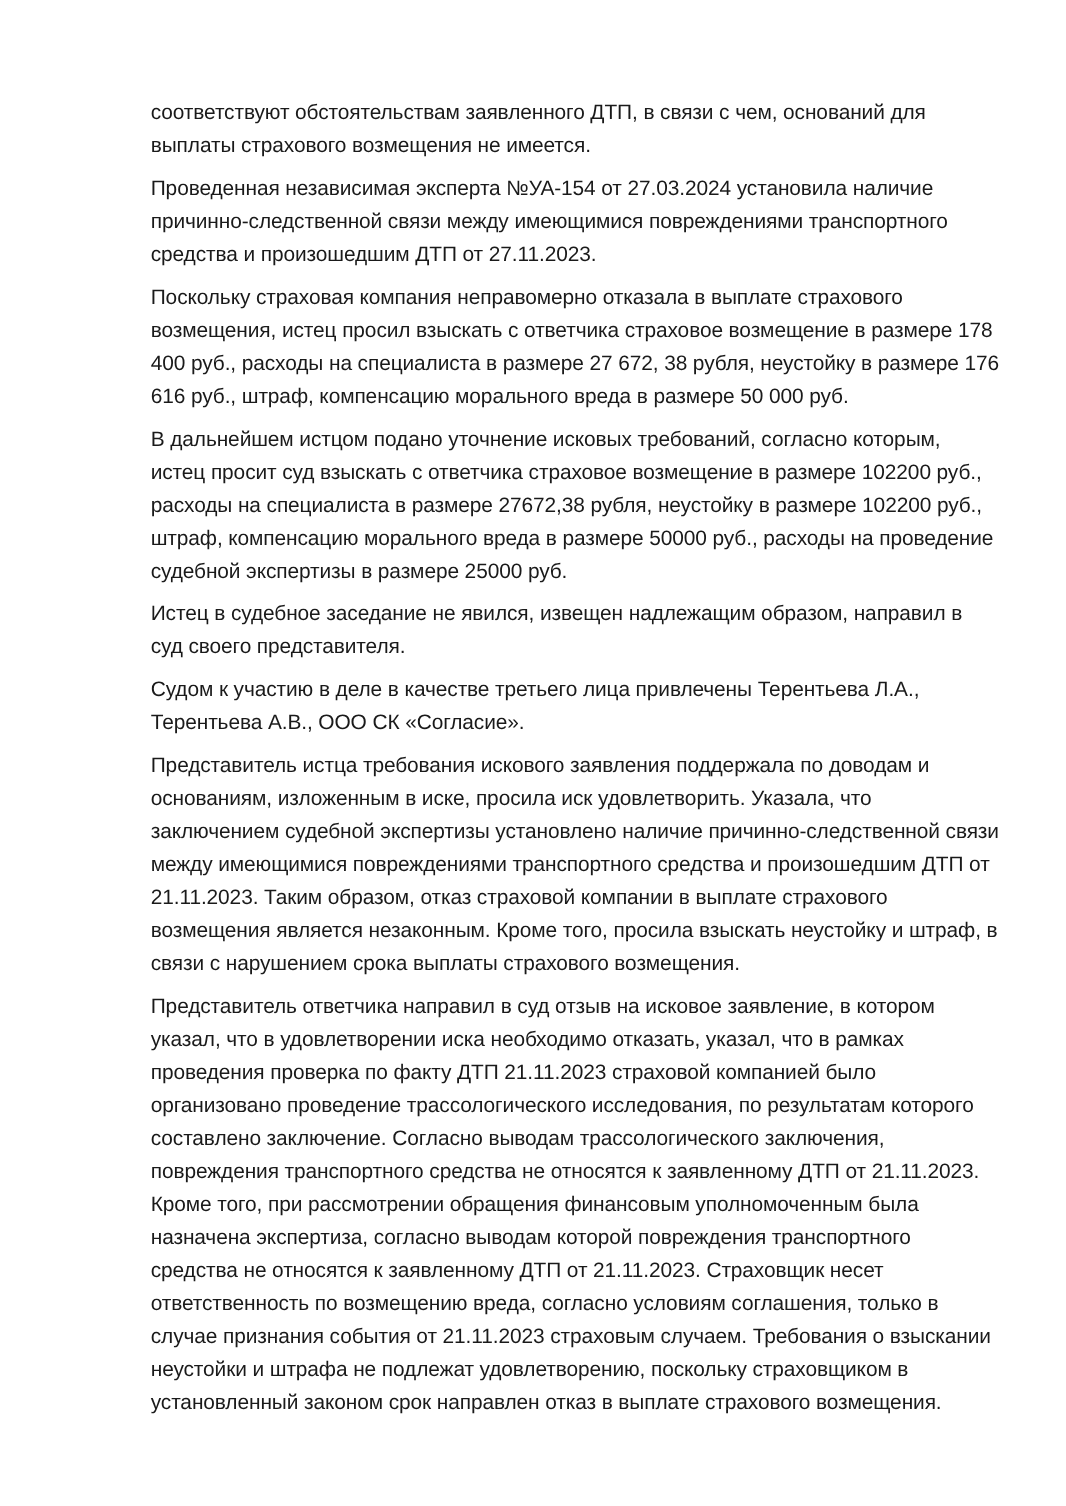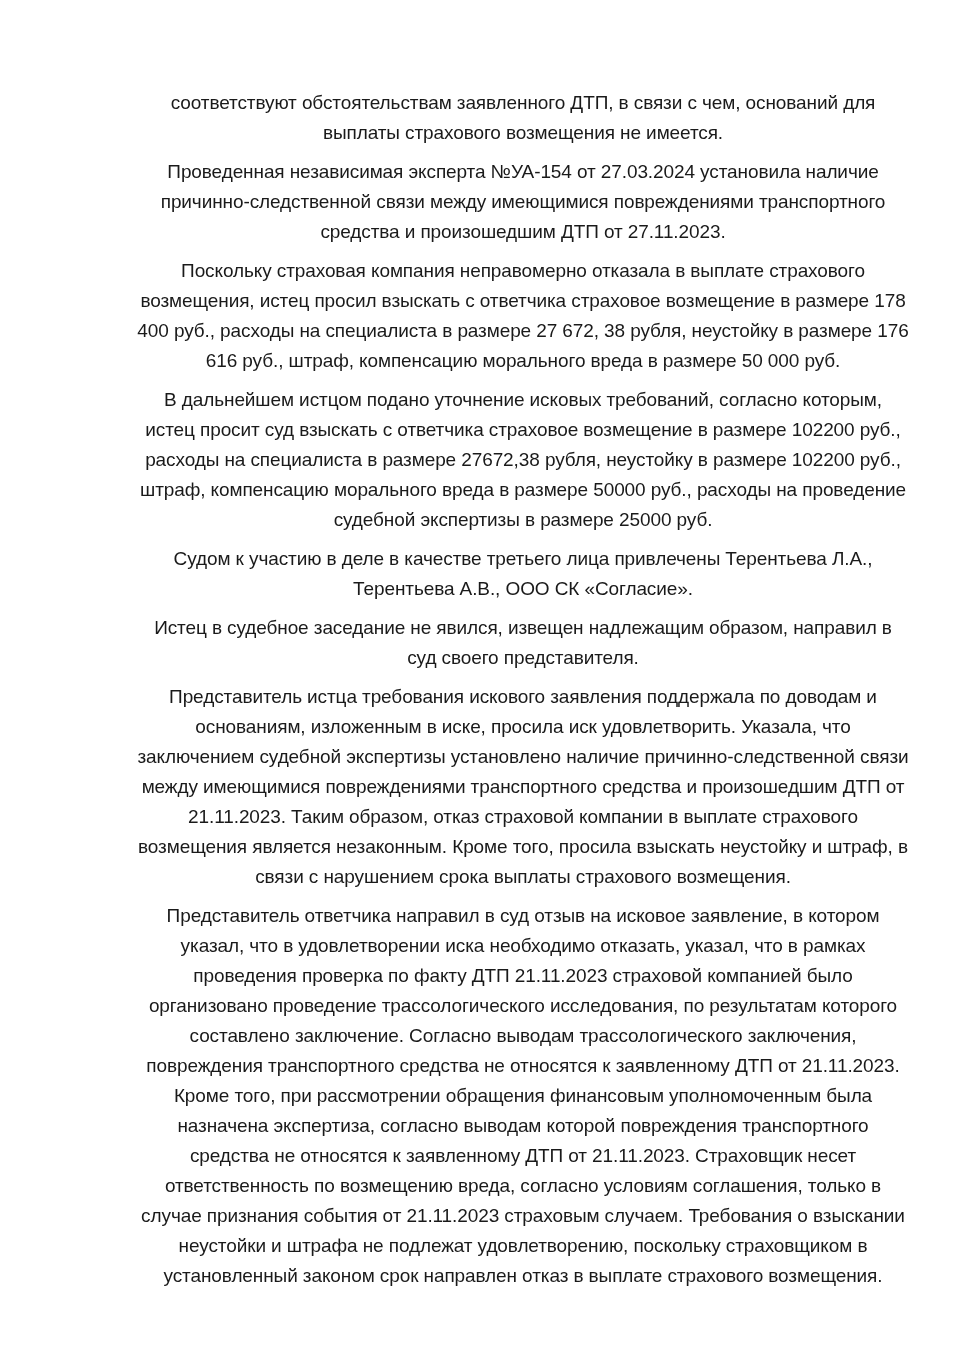--- a/index.html
+++ b/index.html
@@ -23,30 +23,30 @@
     padding: 88px 60px 40px 137px;
     width: 772px;
     font-family: "Liberation Sans", "DejaVu Sans", sans-serif;
     font-size: 19px;
     line-height: 30px;
     color: #1a1a1a;
     letter-spacing: -0.1px;
   }
   .doc-content p {
     margin: 0 0 9px 0;
-    text-align: center;
+    text-align: left;
   }
 </style>
 </head>
 <body>
 
 <div class="page">
   <div class="doc-content">
     <p>соответствуют обстоятельствам заявленного ДТП, в связи с чем, оснований для выплаты страхового возмещения не имеется.</p>
     <p>Проведенная независимая эксперта №УА-154 от 27.03.2024 установила наличие причинно-следственной связи между имеющимися повреждениями транспортного средства и произошедшим ДТП от 27.11.2023.</p>
     <p>Поскольку страховая компания неправомерно отказала в выплате страхового возмещения, истец просил взыскать с ответчика страховое возмещение в размере 178 400 руб., расходы на специалиста в размере 27 672, 38 рубля, неустойку в размере 176 616 руб., штраф, компенсацию морального вреда в размере 50 000 руб.</p>
     <p>В дальнейшем истцом подано уточнение исковых требований, согласно которым, истец просит суд взыскать с ответчика страховое возмещение в размере 102200 руб., расходы на специалиста в размере 27672,38 рубля, неустойку в размере 102200 руб., штраф, компенсацию морального вреда в размере 50000 руб., расходы на проведение судебной экспертизы в размере 25000 руб.</p>
+    <p>Истец в судебное заседание не явился, извещен надлежащим образом, направил в суд своего представителя.</p>
     <p>Судом к участию в деле в качестве третьего лица привлечены Терентьева Л.А., Терентьева А.В., ООО СК «Согласие».</p>
-    <p>Истец в судебное заседание не явился, извещен надлежащим образом, направил в суд своего представителя.</p>
     <p>Представитель истца требования искового заявления поддержала по доводам и основаниям, изложенным в иске, просила иск удовлетворить. Указала, что заключением судебной экспертизы установлено наличие причинно-следственной связи между имеющимися повреждениями транспортного средства и произошедшим ДТП от 21.11.2023. Таким образом, отказ страховой компании в выплате страхового возмещения является незаконным. Кроме того, просила взыскать неустойку и штраф, в связи с нарушением срока выплаты страхового возмещения.</p>
     <p>Представитель ответчика направил в суд отзыв на исковое заявление, в котором указал, что в удовлетворении иска необходимо отказать, указал, что в рамках проведения проверка по факту ДТП 21.11.2023 страховой компанией было организовано проведение трассологического исследования, по результатам которого составлено заключение. Согласно выводам трассологического заключения, повреждения транспортного средства не относятся к заявленному ДТП от 21.11.2023. Кроме того, при рассмотрении обращения финансовым уполномоченным была назначена экспертиза, согласно выводам которой повреждения транспортного средства не относятся к заявленному ДТП от 21.11.2023. Страховщик несет ответственность по возмещению вреда, согласно условиям соглашения, только в случае признания события от 21.11.2023 страховым случаем. Требования о взыскании неустойки и штрафа не подлежат удовлетворению, поскольку страховщиком в установленный законом срок направлен отказ в выплате страхового возмещения.</p>
   </div>
 </div>
 
 </body></html>

